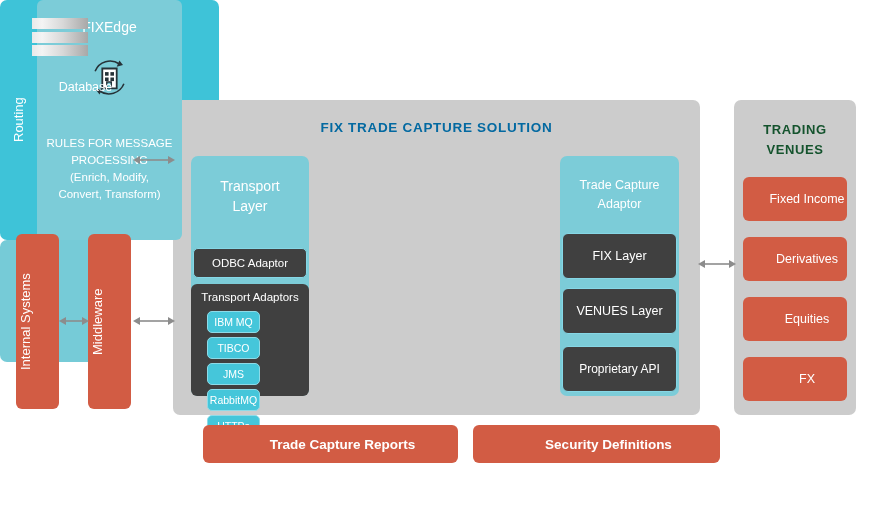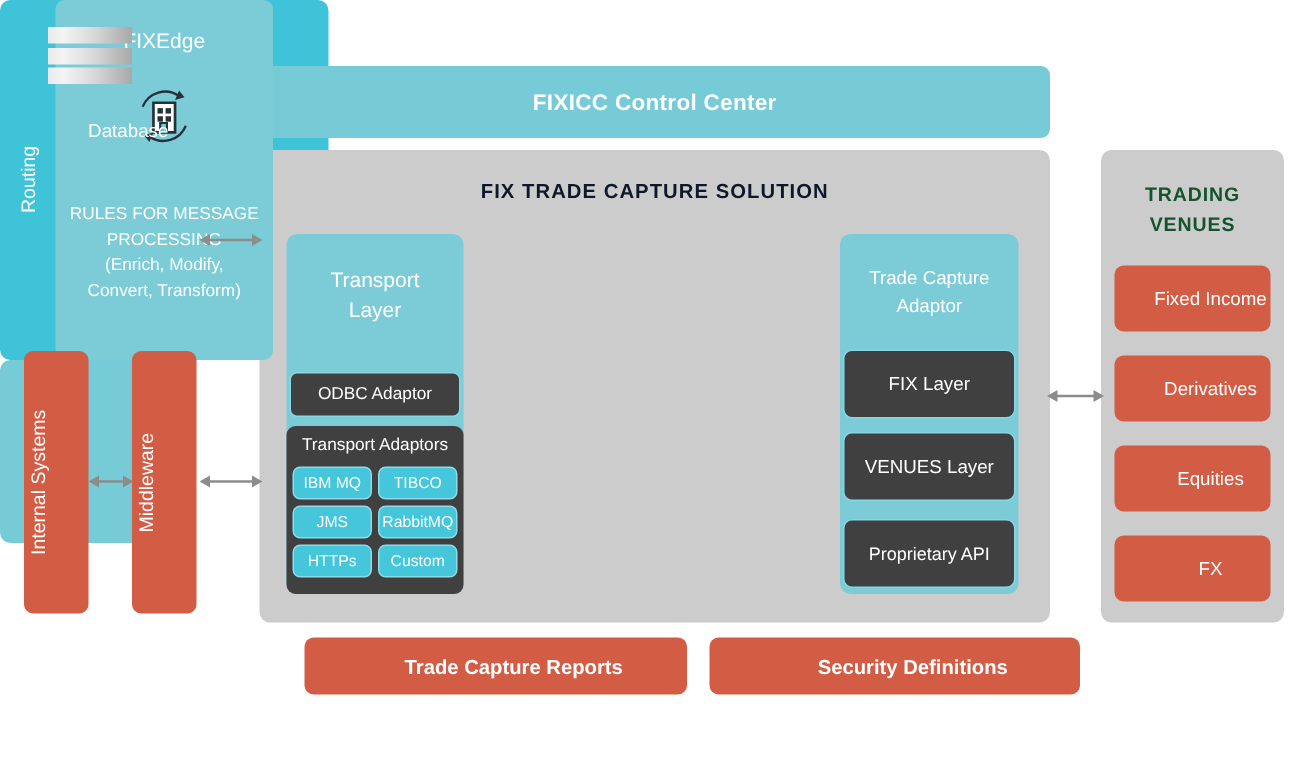--- a/index.html
+++ b/index.html
@@ -36,21 +36,21 @@
   }
 
   
   #solution-panel{
     left:173px;top:100px;width:527px;height:315px;
     border-radius:7px;
     display:block;
   }
   #solution-title{
     position:absolute;left:0;top:20px;width:527px;
-    text-align:center;color:#0f172a;
+    text-align:center;color:#0369a1;
     font-size:13.5px;font-weight:bold;letter-spacing:.7px;
   }
 
   
   #transport-layer{
     left:191px;top:156px;width:118px;height:240px;
     display:block;border-radius:7px;
   }
   #transport-layer-title{
     position:absolute;left:0;top:20px;width:118px;
@@ -63,22 +63,22 @@
   }
   #transport-adaptors{
     left:191px;top:284px;width:118px;height:112px;
     display:block;border-radius:6px;
   }
   #transport-adaptors-title{
     position:absolute;left:0;top:7px;width:118px;
     text-align:center;color:#fff;font-size:11.5px;
   }
   .adaptor-grid{
-    position:absolute;left:4px;top:27px;width:110px;
-    display:flex;flex-wrap:wrap;gap:4px 4px;
+    position:absolute;left:16px;top:27px;width:110px;
+    display:flex;flex-wrap:wrap;gap:4px 4px;flex-direction:column;
   }
   .adaptor-chip{
     box-sizing:border-box;
     width:53px;height:22px;
     display:flex;align-items:center;justify-content:center;
     border:1.5px solid #8ddbe8;border-radius:5px;
     background:#45c6da;color:#fff;font-size:10.5px;
   }
 
   
@@ -181,23 +181,20 @@
   #security-definitions{left:445px;width:247px;}
 
   
   .arrow{position:absolute;}
 </style>
 </head>
 <body>
 
 <div class="canvas">
 
-  <div class="box teal-head" id="control-center">
-    <span>FIXICC Control Center</span>
-  </div>
 
   <div class="box grey" id="solution-panel">
     <div id="solution-title">FIX TRADE CAPTURE SOLUTION</div>
   </div>
 
   <div class="box teal-panel" id="transport-layer">
     <div id="transport-layer-title">
       <div>Transport</div>
       <div>Layer</div>
     </div>

